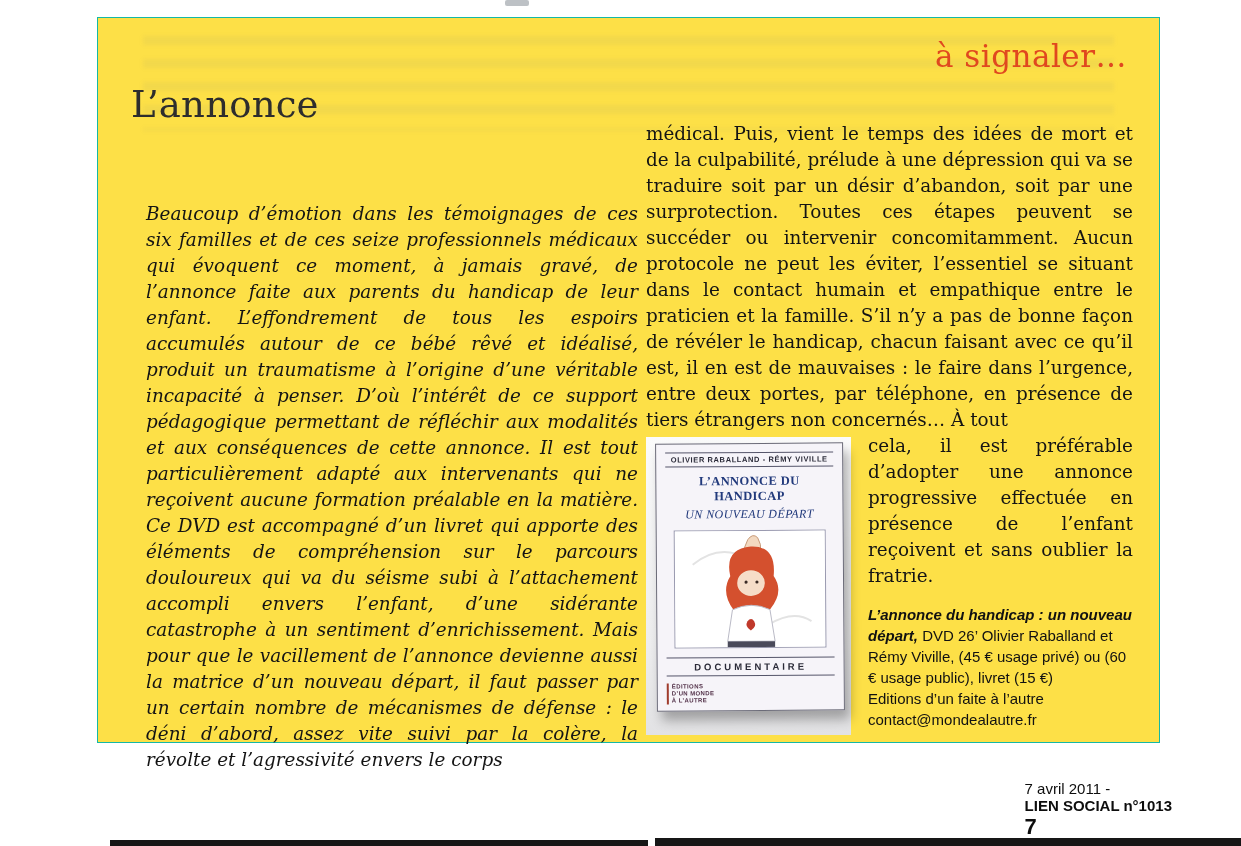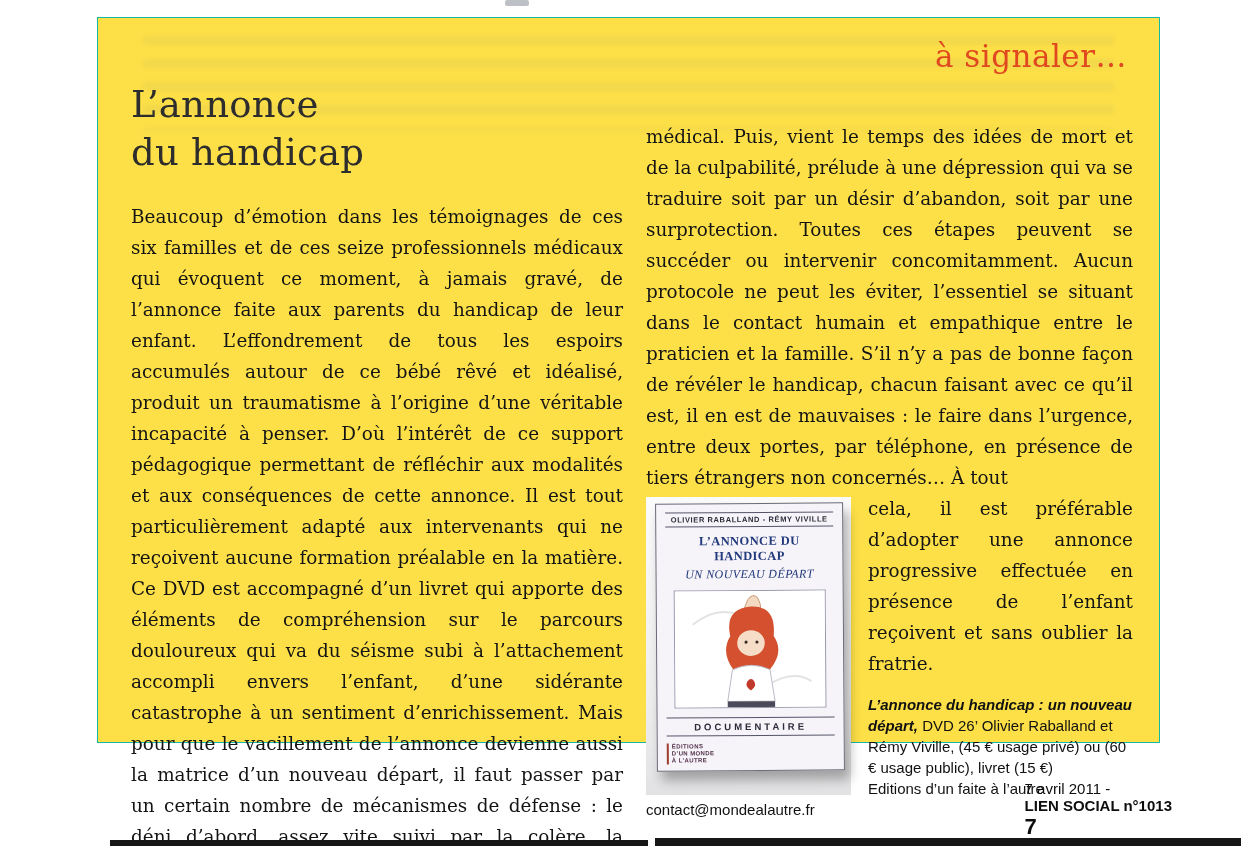--- a/index.html
+++ b/index.html
@@ -31,24 +31,24 @@
   
   .title {
     position:absolute; left:33px; top:63px;
     font-size:37px; line-height:48px; font-weight:500; color:#2d2d2d;
     letter-spacing:.2px;
   }
   .title .tline { display:block; }
 
   
   .col { position:absolute; color:#141414; }
-  .col-left  { left:33px;  top:183px; width:492px; }
+  .col-left  { left:48px;  top:183px; width:492px;font-style:italic; }
   .col-right { left:548px; top:103px; width:487px; }
   .body {
-    font-size:18.4px; line-height:31px; text-align:justify;
+    font-size:18.4px; line-height:26px; text-align:justify;
     hyphens:auto; -webkit-hyphens:auto;
   }
 
   
   .dvd-photo {
     float:left; width:205px; padding:6px 0 24px 2px; margin:4px 17px 4px 0;
     background:linear-gradient(180deg,#fbfbfb 0%,#ededee 70%,#e2e2e4 100%);
   }
   .dvd-case {
     width:188px; height:268px; margin:0 auto;
@@ -120,21 +120,20 @@
 
 <div class="page">
 
   <div class="panel">
     <div class="bleed"></div>
 
     <div class="signaler">à signaler…</div>
 
     <h1 class="title">
       <span class="tline">L’annonce</span>
-      <span class="tline">du handicap</span>
     </h1>
 
     <div class="col col-left">
       <p class="body">Beaucoup d’émotion dans les témoignages de ces six familles et de ces seize professionnels médicaux qui évoquent ce moment, à jamais gravé, de l’annonce faite aux parents du handicap de leur enfant. L’effondrement de tous les espoirs accumulés autour de ce bébé rêvé et idéalisé, produit un traumatisme à l’origine d’une véritable incapacité à penser. D’où l’intérêt de ce support pédagogique permettant de réfléchir aux modalités et aux conséquences de cette annonce. Il est tout particulièrement adapté aux intervenants qui ne reçoivent aucune formation préalable en la matière. Ce DVD est accompagné d’un livret qui apporte des éléments de compréhension sur le parcours douloureux qui va du séisme subi à l’attachement accompli envers l’enfant, d’une sidérante catastrophe à un sentiment d’enrichissement. Mais pour que le vacillement de l’annonce devienne aussi la matrice d’un nouveau départ, il faut passer par un certain nombre de mécanismes de défense : le déni d’abord, assez vite suivi par la colère, la révolte et l’agressivité envers le corps</p>
     </div>
 
     <div class="col col-right">
       <p class="body">médical. Puis, vient le temps des idées de mort et de la culpabilité, prélude à une dépression qui va se traduire soit par un désir d’abandon, soit par une surprotection. Toutes ces étapes peuvent se succéder ou intervenir concomitamment. Aucun protocole ne peut les éviter, l’essentiel se situant dans le contact humain et empathique entre le praticien et la famille. S’il n’y a pas de bonne façon de révéler le handicap, chacun faisant avec ce qu’il est, il en est de mauvaises : le faire dans l’urgence, entre deux portes, par téléphone, en présence de tiers étrangers non concernés… À tout</p>
 
       <div class="dvd-photo">

